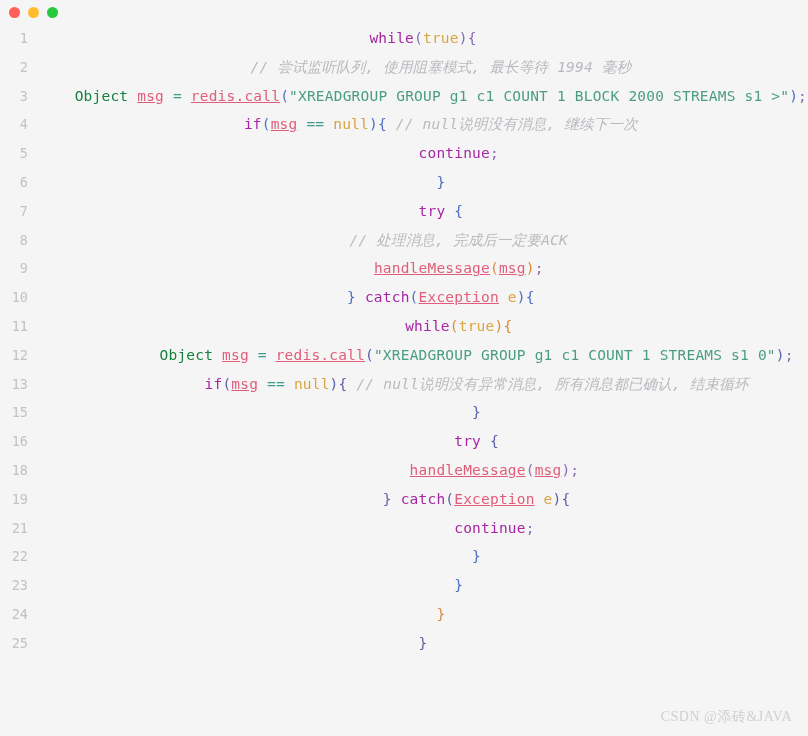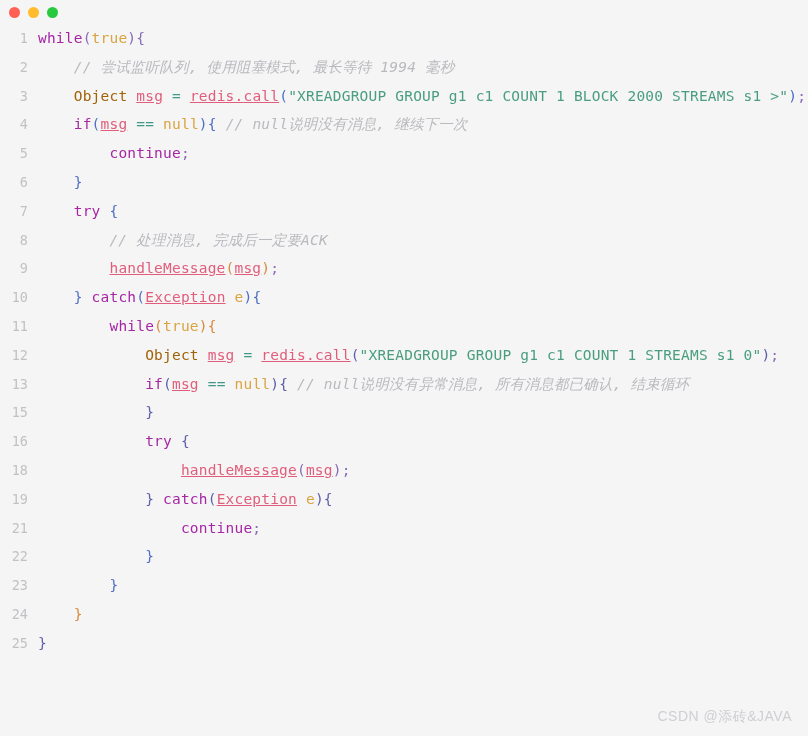--- a/index.html
+++ b/index.html
@@ -69,42 +69,43 @@
     box-sizing: border-box;
     color: #c2c2c6;
     font-size: 13.5px;
     user-select: none;
   }
   .lcode {
     flex: 1;
     white-space: pre;
     overflow: hidden;
     letter-spacing: 0.2px;
+    text-align: center;
   }
 
   
   .t-kw      { color: #a626a4; }            
   .t-bool    { color: #d9a441; }            
-  .t-type    { color: #a16207; }            
+  .t-type    { color: #15803d; }            
   .t-var     { color: #e05e7b; text-decoration: underline; }            
   .t-op      { color: #3f9a8a; }            
   .t-str     { color: #4a9e7f; }            
   .t-com     { color: #b9b9bf; font-style: italic; }  
   .t-p1      { color: #8a6bb5; }            
   .t-p2      { color: #4f6fc4; }            
   .t-p3      { color: #d98a3d; }            
   .t-p4      { color: #5d5fa8; }            
   .t-plain   { color: #5a5a66; }
 
   
   #watermark {
     position: absolute;
     right: 16px;
     bottom: 10px;
-    font-family: Liberation Sans, sans-serif;
+    font-family: Liberation Serif, serif;
     font-size: 14px;
     color: #cfcfd4;
     user-select: none;
     letter-spacing: 0.5px;
   }
 </style>
 </head>
 <body>
 
 <div id="code-window">

